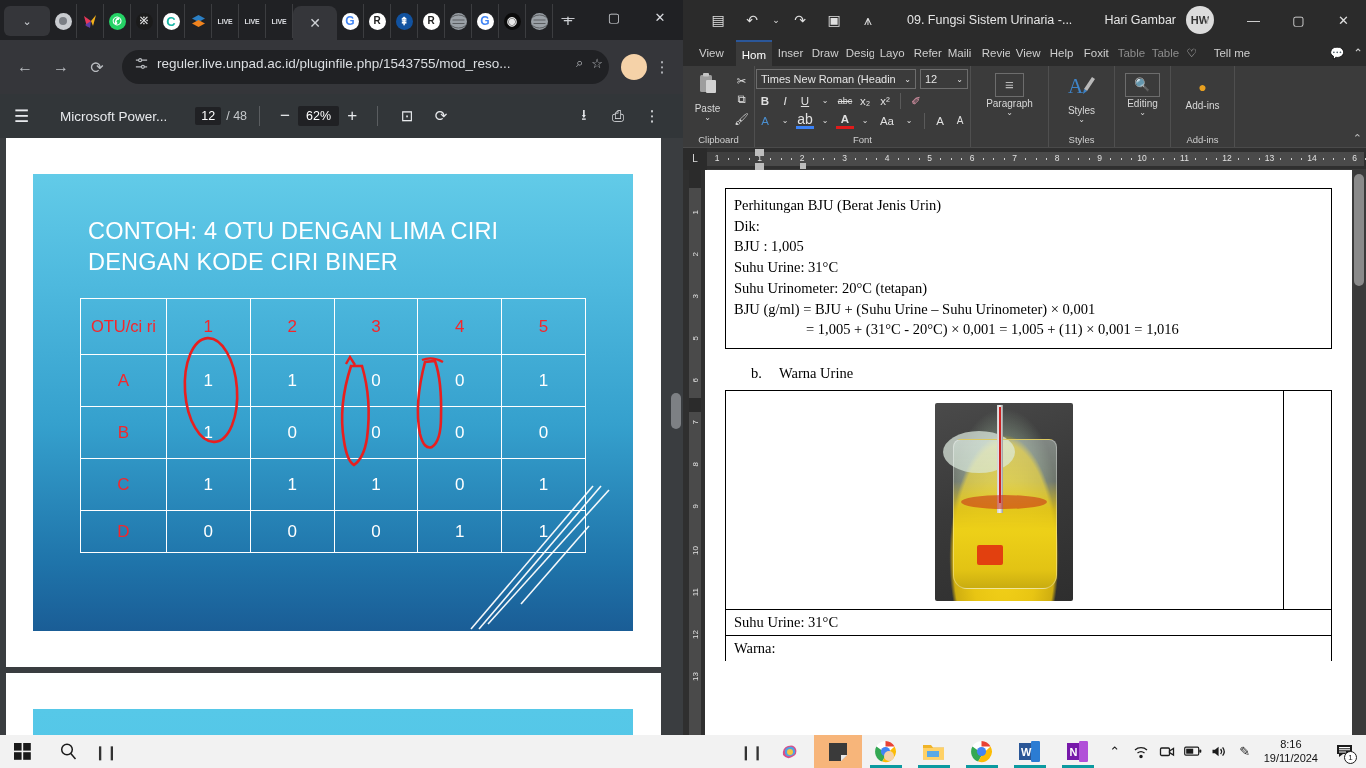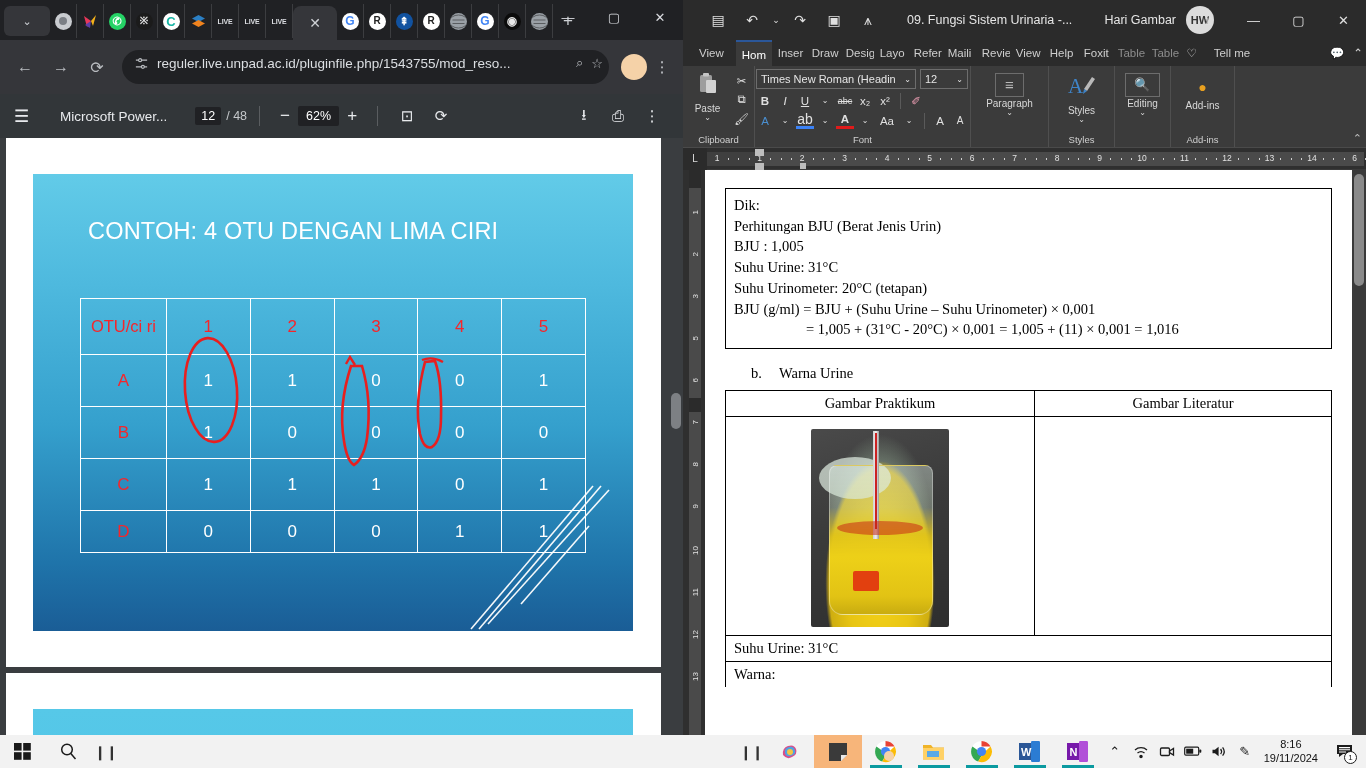--- a/index.html
+++ b/index.html
@@ -416,20 +416,21 @@
       <div class="tb-icon">⭳</div>
       <div class="tb-icon">⎙</div>
       <div class="tb-icon">⋮</div>
     </div>
 
     <div class="pdfviewer">
       <div class="page page1">
         <div class="slide">
           <div class="slide-title">
             <div>CONTOH: 4 OTU DENGAN LIMA CIRI</div>
+            <div>DENGAN KODE CIRI BINER</div>
           </div>
 
           <table class="slide-table">
             <tbody>
                 <tr class="headrow">
               <td class="corner">OTU/ci ri</td>
               <td class="hdr">1</td>
               <td class="hdr">2</td>
               <td class="hdr">3</td>
               <td class="hdr">4</td>
@@ -743,39 +744,35 @@
             <span class="vnum" style="top: 418px;">11</span>
             <span class="vnum" style="top: 460px;">12</span>
             <span class="vnum" style="top: 502px;">13</span>
           </div>
       </div>
 
       <div class="docpage">
         <div class="doccontent">
 
           <div class="calcbox">
+            <div>Perhitungan BJU (Berat Jenis Urin)</div>
             <div>Dik:</div>
-            <div>Perhitungan BJU (Berat Jenis Urin)</div>
             <div>BJU : 1,005</div>
             <div>Suhu Urine: 31°C</div>
             <div>Suhu Urinometer: 20°C (tetapan)</div>
             <div>BJU (g/ml) = BJU + (Suhu Urine – Suhu Urinometer) × 0,001</div>
             <div class="indent">= 1,005 + (31°C - 20°C) × 0,001 = 1,005 + (11) × 0,001 = 1,016</div>
           </div>
 
           <div class="bpara">
             <span class="lbl">b.</span><span>Warna Urine</span>
           </div>
 
           <table class="doctable">
             <tbody>
-                <tr>
-              <td style="width:51%">Gambar Praktikum</td>
-              <td>Gambar Literatur</td>
-            </tr>
             <tr>
               <td>
                 <div class="photo">
                   <div class="lid"></div>
                   <div class="jar"></div>
                   <div class="rod"></div>
                   <div class="rodred"></div>
                   <div class="meniscus"></div>
                   <div class="label"></div>
                 </div>

